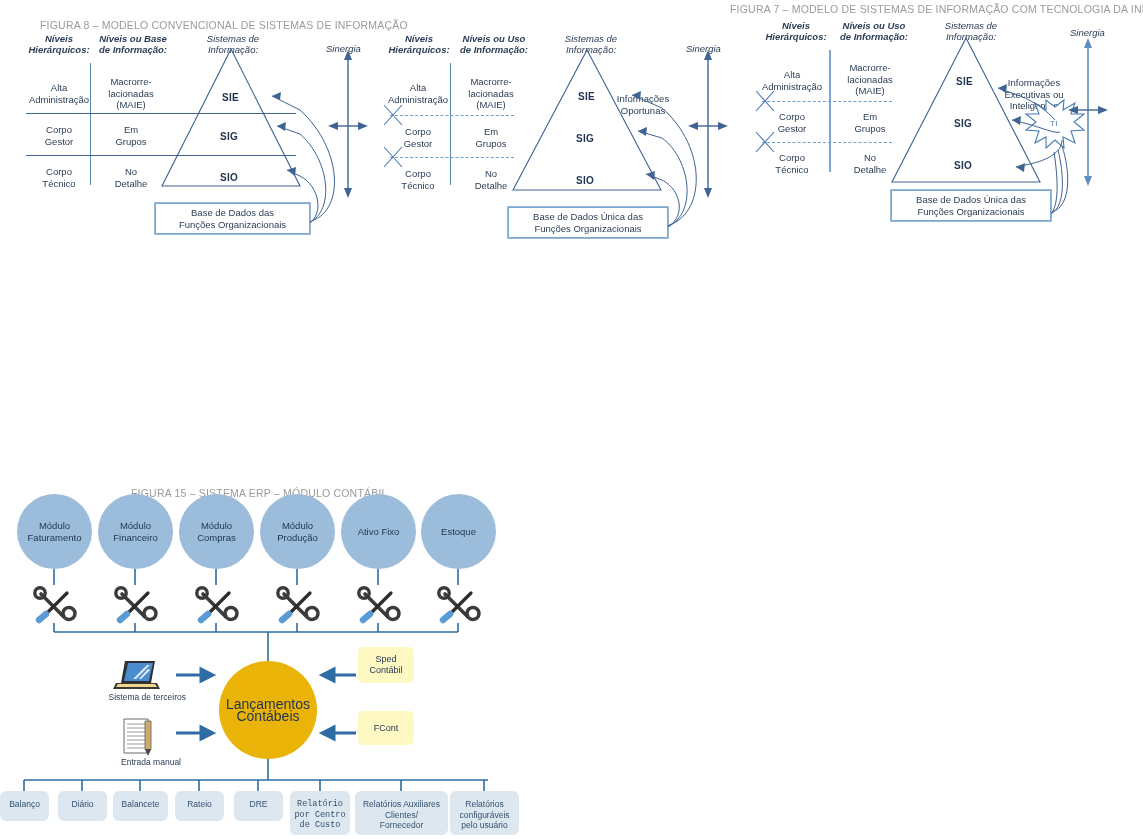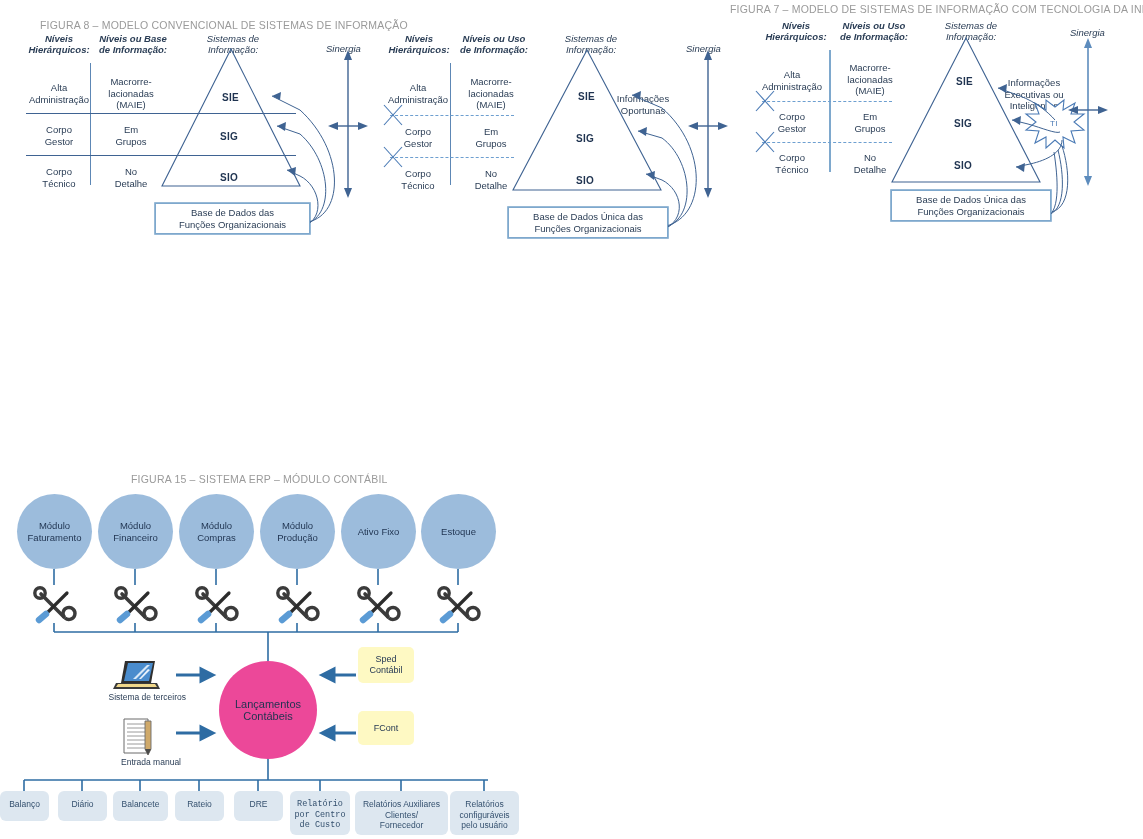--- a/index.html
+++ b/index.html
@@ -46,23 +46,23 @@
     line-height:11.5px;white-space:pre-line;margin-top:19px;
   }
 
   
   .erp-circle{
     position:absolute;border-radius:50%;background:#9cbcdc;
     display:flex;align-items:center;justify-content:center;text-align:center;
     font-size:9.5px;line-height:11.5px;color:#1f3350;white-space:pre-line;
   }
   .erp-center{
-    position:absolute;border-radius:50%;background:#ec4899;
+    position:absolute;border-radius:50%;background:#eab308;
     display:flex;align-items:center;justify-content:center;text-align:center;
-    font-size:11px;line-height:12px;color:#1f3350;white-space:pre-line;
+    font-size:14px;line-height:12px;color:#1f3350;white-space:pre-line;
   }
   .erp-box{
     position:absolute;border-radius:5px;background:#fef9c3;
     display:flex;align-items:center;justify-content:center;text-align:center;
     font-size:9px;line-height:11px;color:#1f3350;white-space:pre-line;
   }
   .rep-box{
     position:absolute;border-radius:6px;background:#dde7f0;
     display:flex;align-items:flex-start;justify-content:center;text-align:center;
     font-size:8.5px;line-height:10.5px;color:#34506e;white-space:pre-line;
@@ -269,21 +269,21 @@
   <div class="sys-label" style="left:226px;top:76px;">SIE</div>
   <div class="sys-label" style="left:224px;top:118px;">SIG</div>
   <div class="sys-label" style="left:224px;top:160px;">SIO</div>
   <div class="sys-label" style="left:320px;top:119px;font-size:8px;font-weight:normal;color:#4a7ab5;">TI</div>
 
   <div class="dbbox" style="left:161px;top:190px;width:160px;height:31px;">Base de Dados Única das
 Funções Organizacionais</div>
 </div>
 
 <div class="fig" style="left:0;top:465px;width:540px;height:374px;">
-  <div class="fig-title" style="left:131px;top:8px;">FIGURA 15 – SISTEMA ERP – MÓDULO CONTÁBIL</div>
+  <div class="fig-title" style="left:131px;top:22px;">FIGURA 15 – SISTEMA ERP – MÓDULO CONTÁBIL</div>
 
   <div class="erp-circle" style="left:17px;top:29px;width:75px;height:75px;">Módulo
 Faturamento</div>
   <div class="erp-circle" style="left:98px;top:29px;width:75px;height:75px;">Módulo
 Financeiro</div>
   <div class="erp-circle" style="left:179px;top:29px;width:75px;height:75px;">Módulo
 Compras</div>
   <div class="erp-circle" style="left:260px;top:29px;width:75px;height:75px;">Módulo
 Produção</div>
   <div class="erp-circle" style="left:341px;top:29px;width:75px;height:75px;">Ativo Fixo</div>

